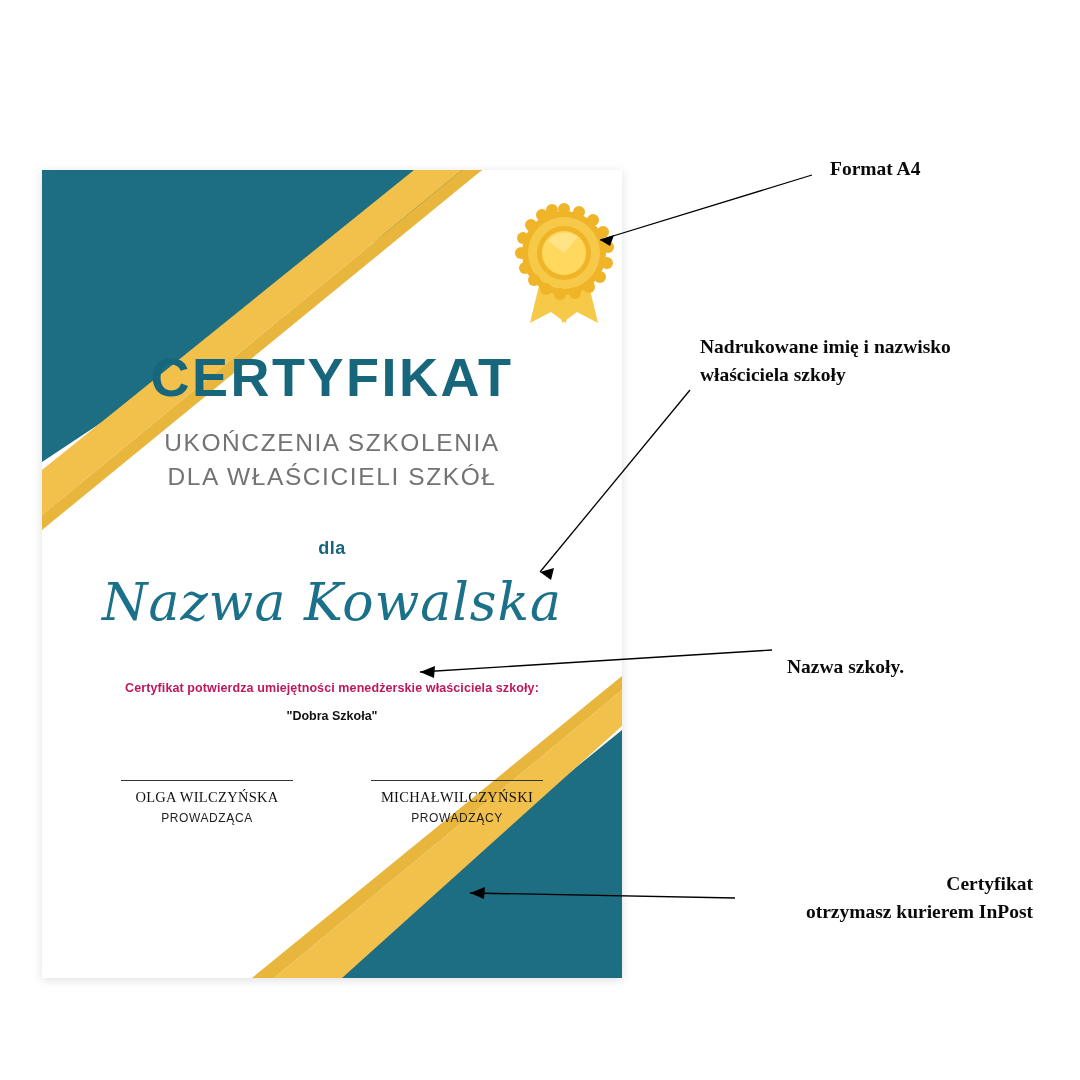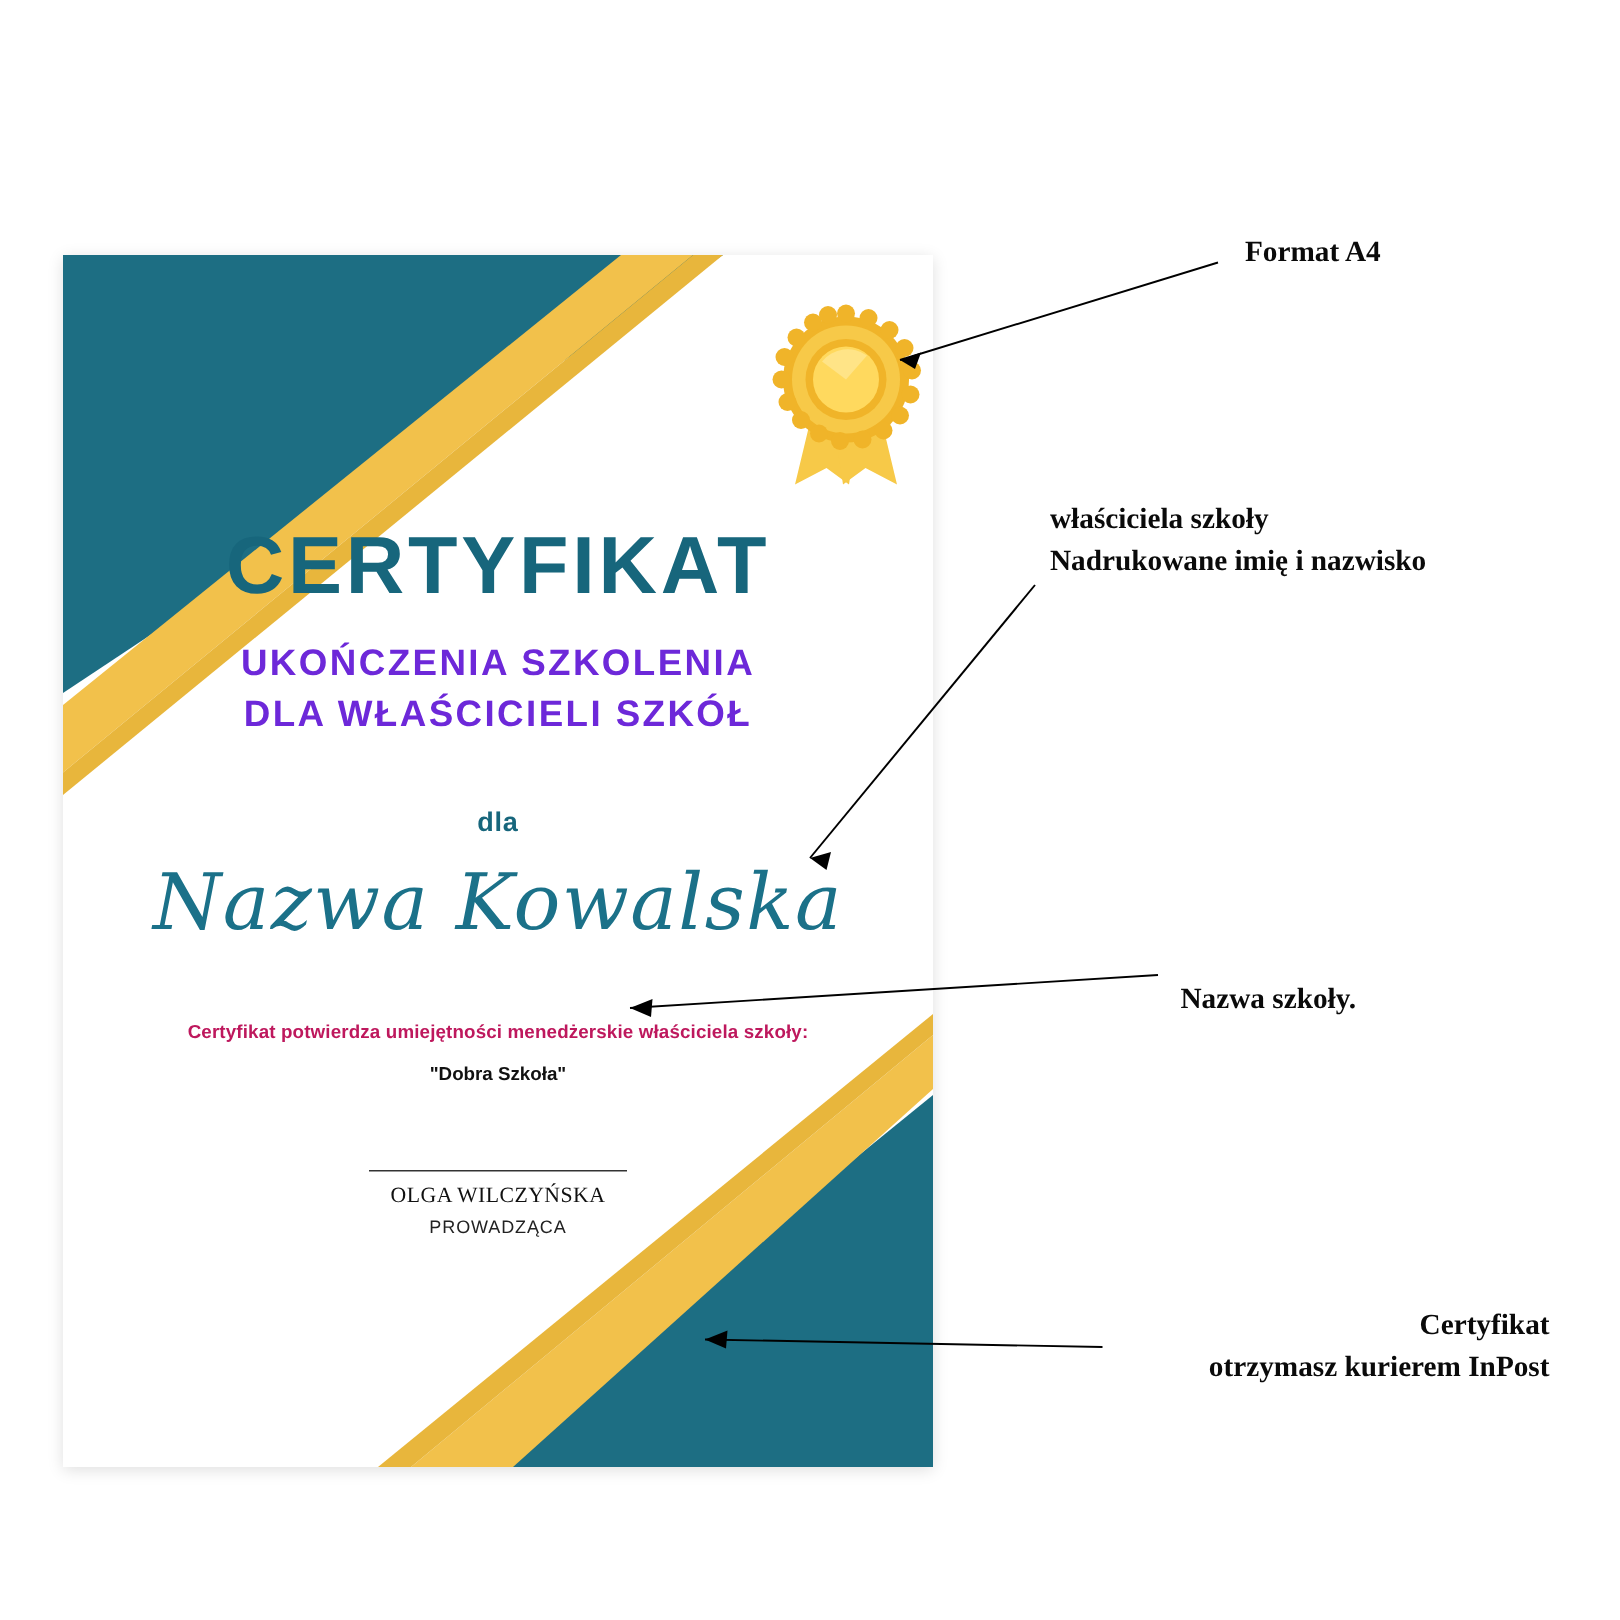--- a/index.html
+++ b/index.html
@@ -64,23 +64,23 @@
     font-size: 54px;
     letter-spacing: 2.5px;
     color: #17667c;
     margin: 0;
     line-height: 1;
   }
   .cert-sub {
     margin-top: 22px;
     font-size: 24.5px;
     letter-spacing: 1.6px;
-    color: #6d28d9;
+    color: #737373;
     line-height: 1.38;
-    font-weight: 700;
+    font-weight: 400;
   }
   .cert-for {
     margin-top: 44px;
     font-size: 18px;
     font-weight: bold;
     color: #17667c;
     letter-spacing: 0.5px;
   }
   .cert-name {
     margin-top: 12px;
@@ -224,20 +224,25 @@
       <div class="cert-note">Certyfikat potwierdza umiejętności menedżerskie właściciela szkoły:</div>
       <div class="cert-school">"Dobra Szkoła"</div>
     </div>
 
     <div class="signatures">
       <div class="sig">
         <div class="sig-line"></div>
         <div class="sig-name">OLGA WILCZYŃSKA</div>
         <div class="sig-role">PROWADZĄCA</div>
       </div>
+      <div class="sig">
+        <div class="sig-line"></div>
+        <div class="sig-name">MICHAŁWILCZYŃSKI</div>
+        <div class="sig-role">PROWADZĄCY</div>
+      </div>
     </div>
 
   </div>
 </div>
 
 <div class="annotations">
   <svg class="leader-svg" viewBox="0 0 1080 1080">
     <g stroke="#000000" stroke-width="1.3" fill="none">
       <line x1="812" y1="175" x2="600" y2="240"></line>
       <line x1="690" y1="390" x2="540" y2="572"></line>
@@ -250,22 +255,22 @@
       <polygon points="420,672 435,666 434,678"></polygon>
       <polygon points="470,893 485,887 484,899"></polygon>
     </g>
   </svg>
 
   <div class="anno anno-1">
     <div>Format A4</div>
   </div>
 
   <div class="anno anno-2">
+    <div>Nadrukowane imię i nazwisko</div>
     <div>właściciela szkoły</div>
-    <div>Nadrukowane imię i nazwisko</div>
   </div>
 
   <div class="anno anno-3">
     <div>Nazwa szkoły.</div>
   </div>
 
   <div class="anno anno-4">
     <div>Certyfikat</div>
     <div>otrzymasz kurierem InPost</div>
   </div>

